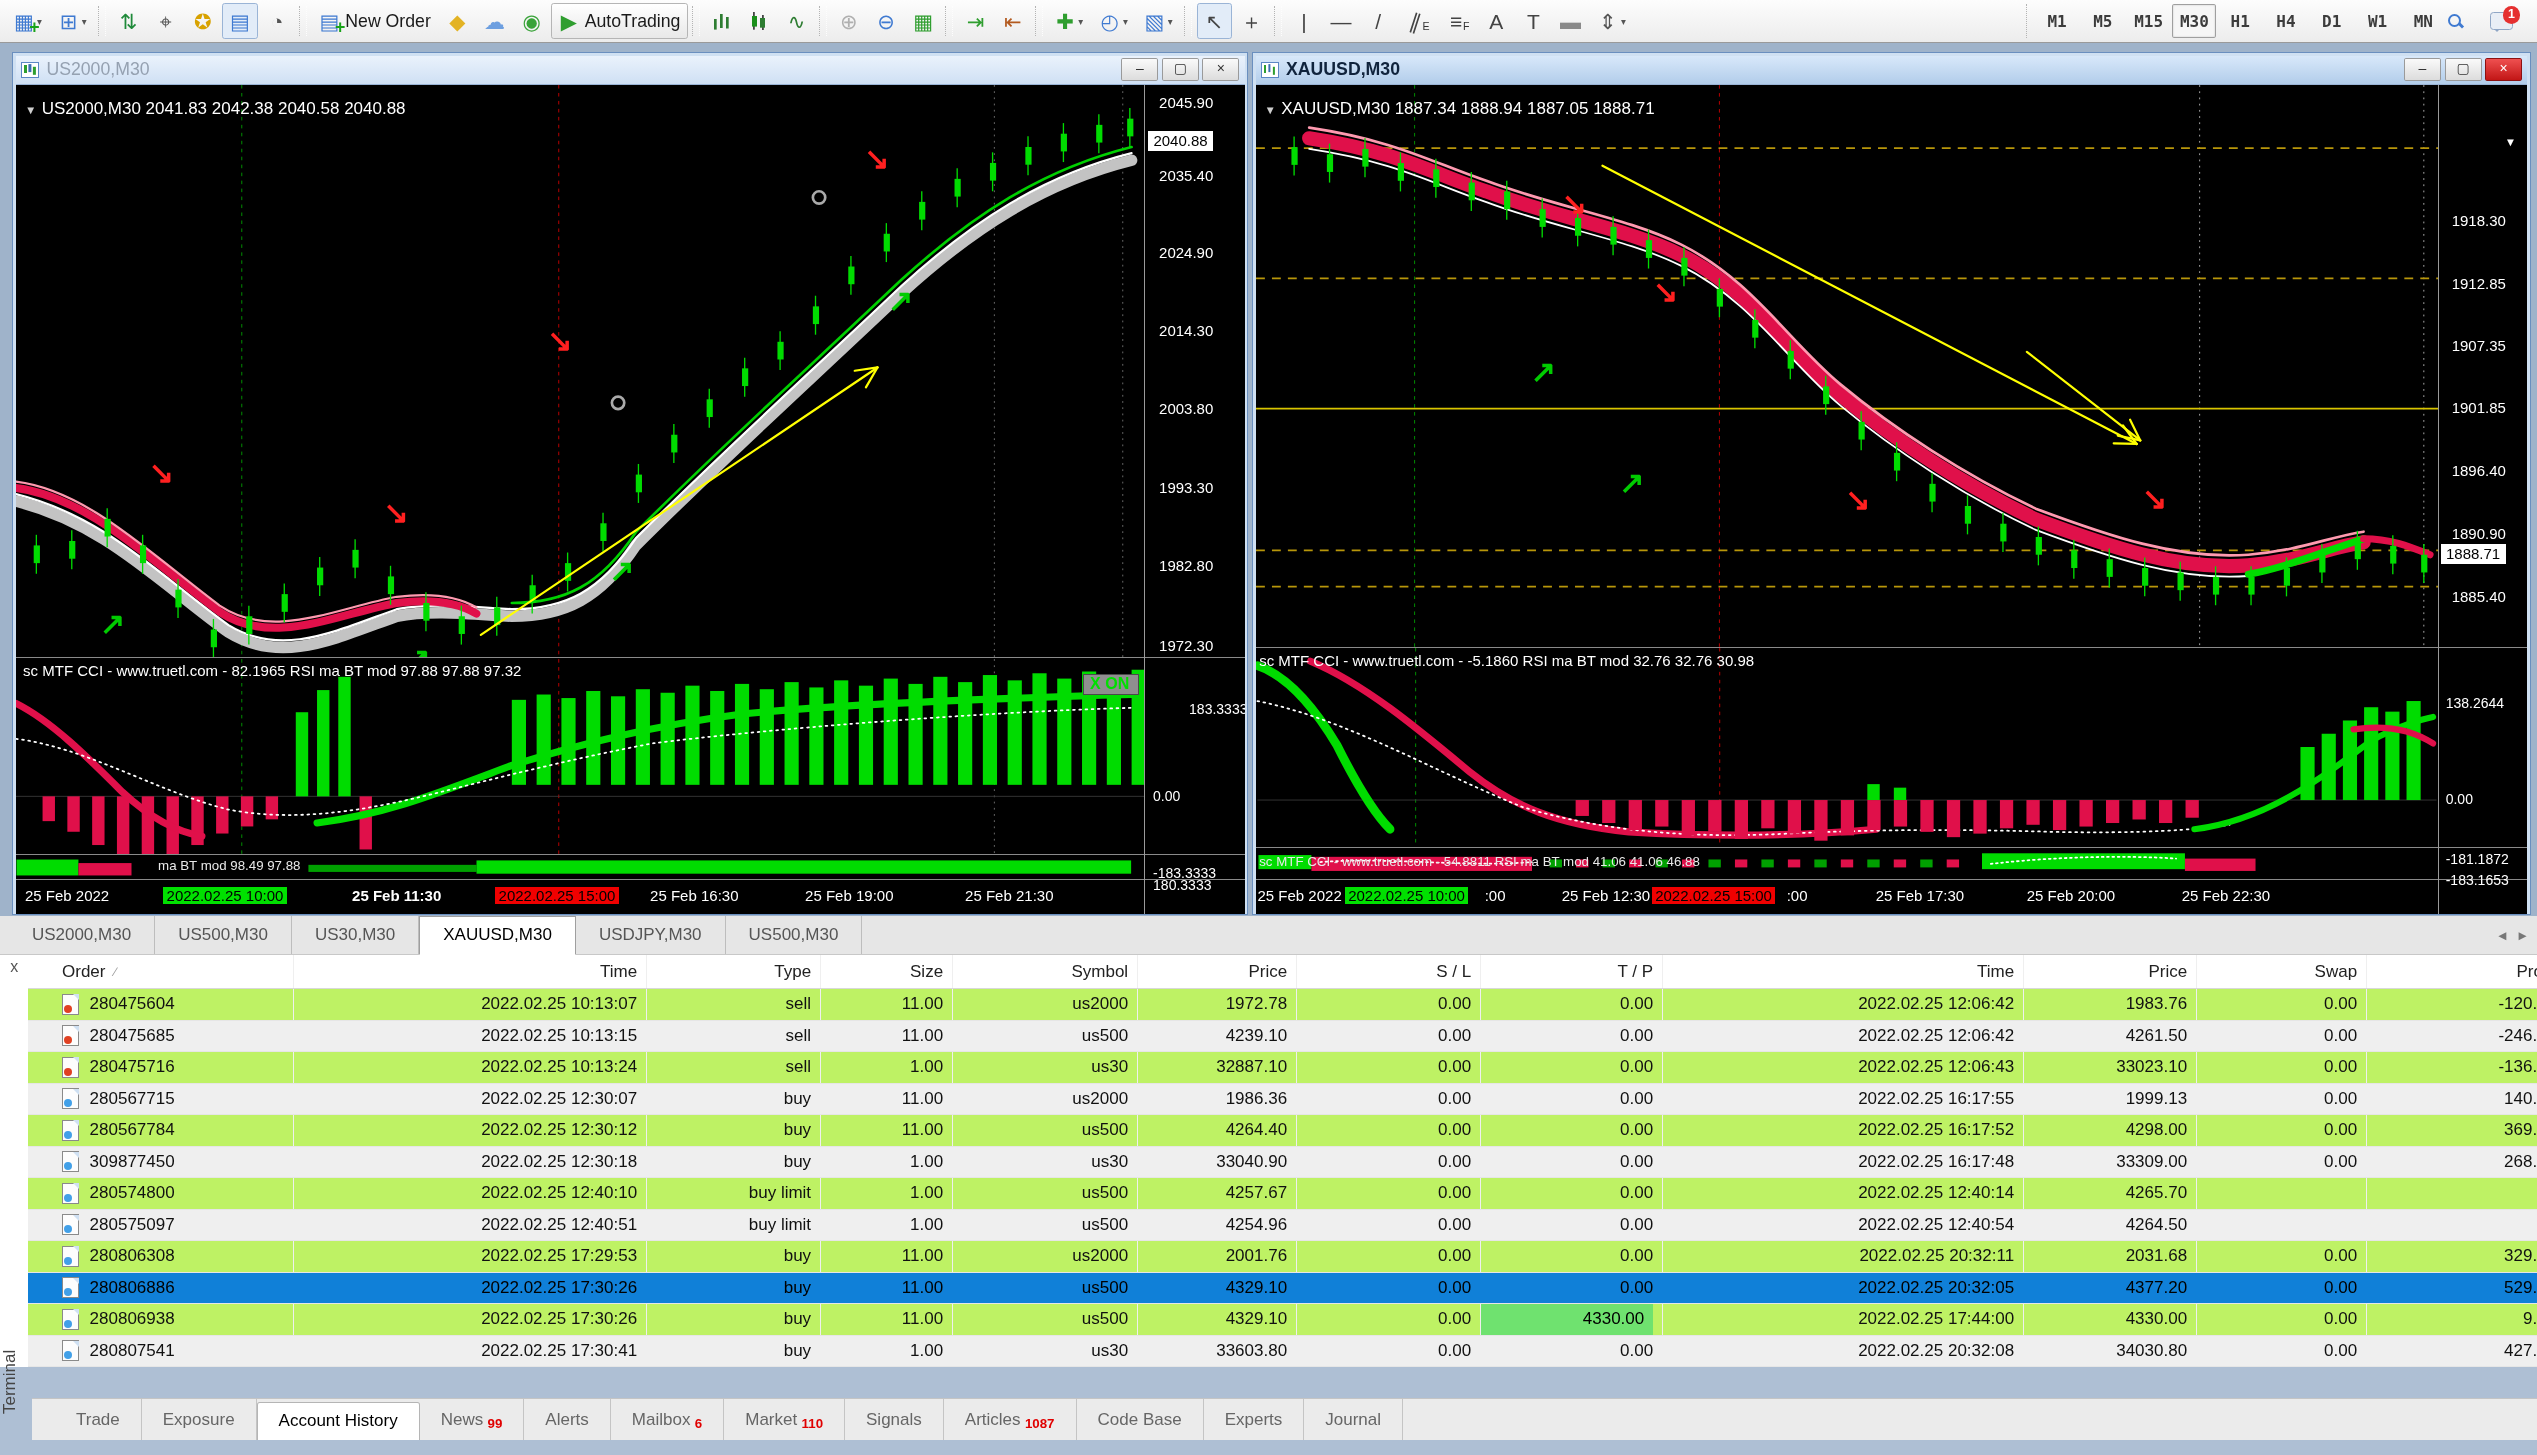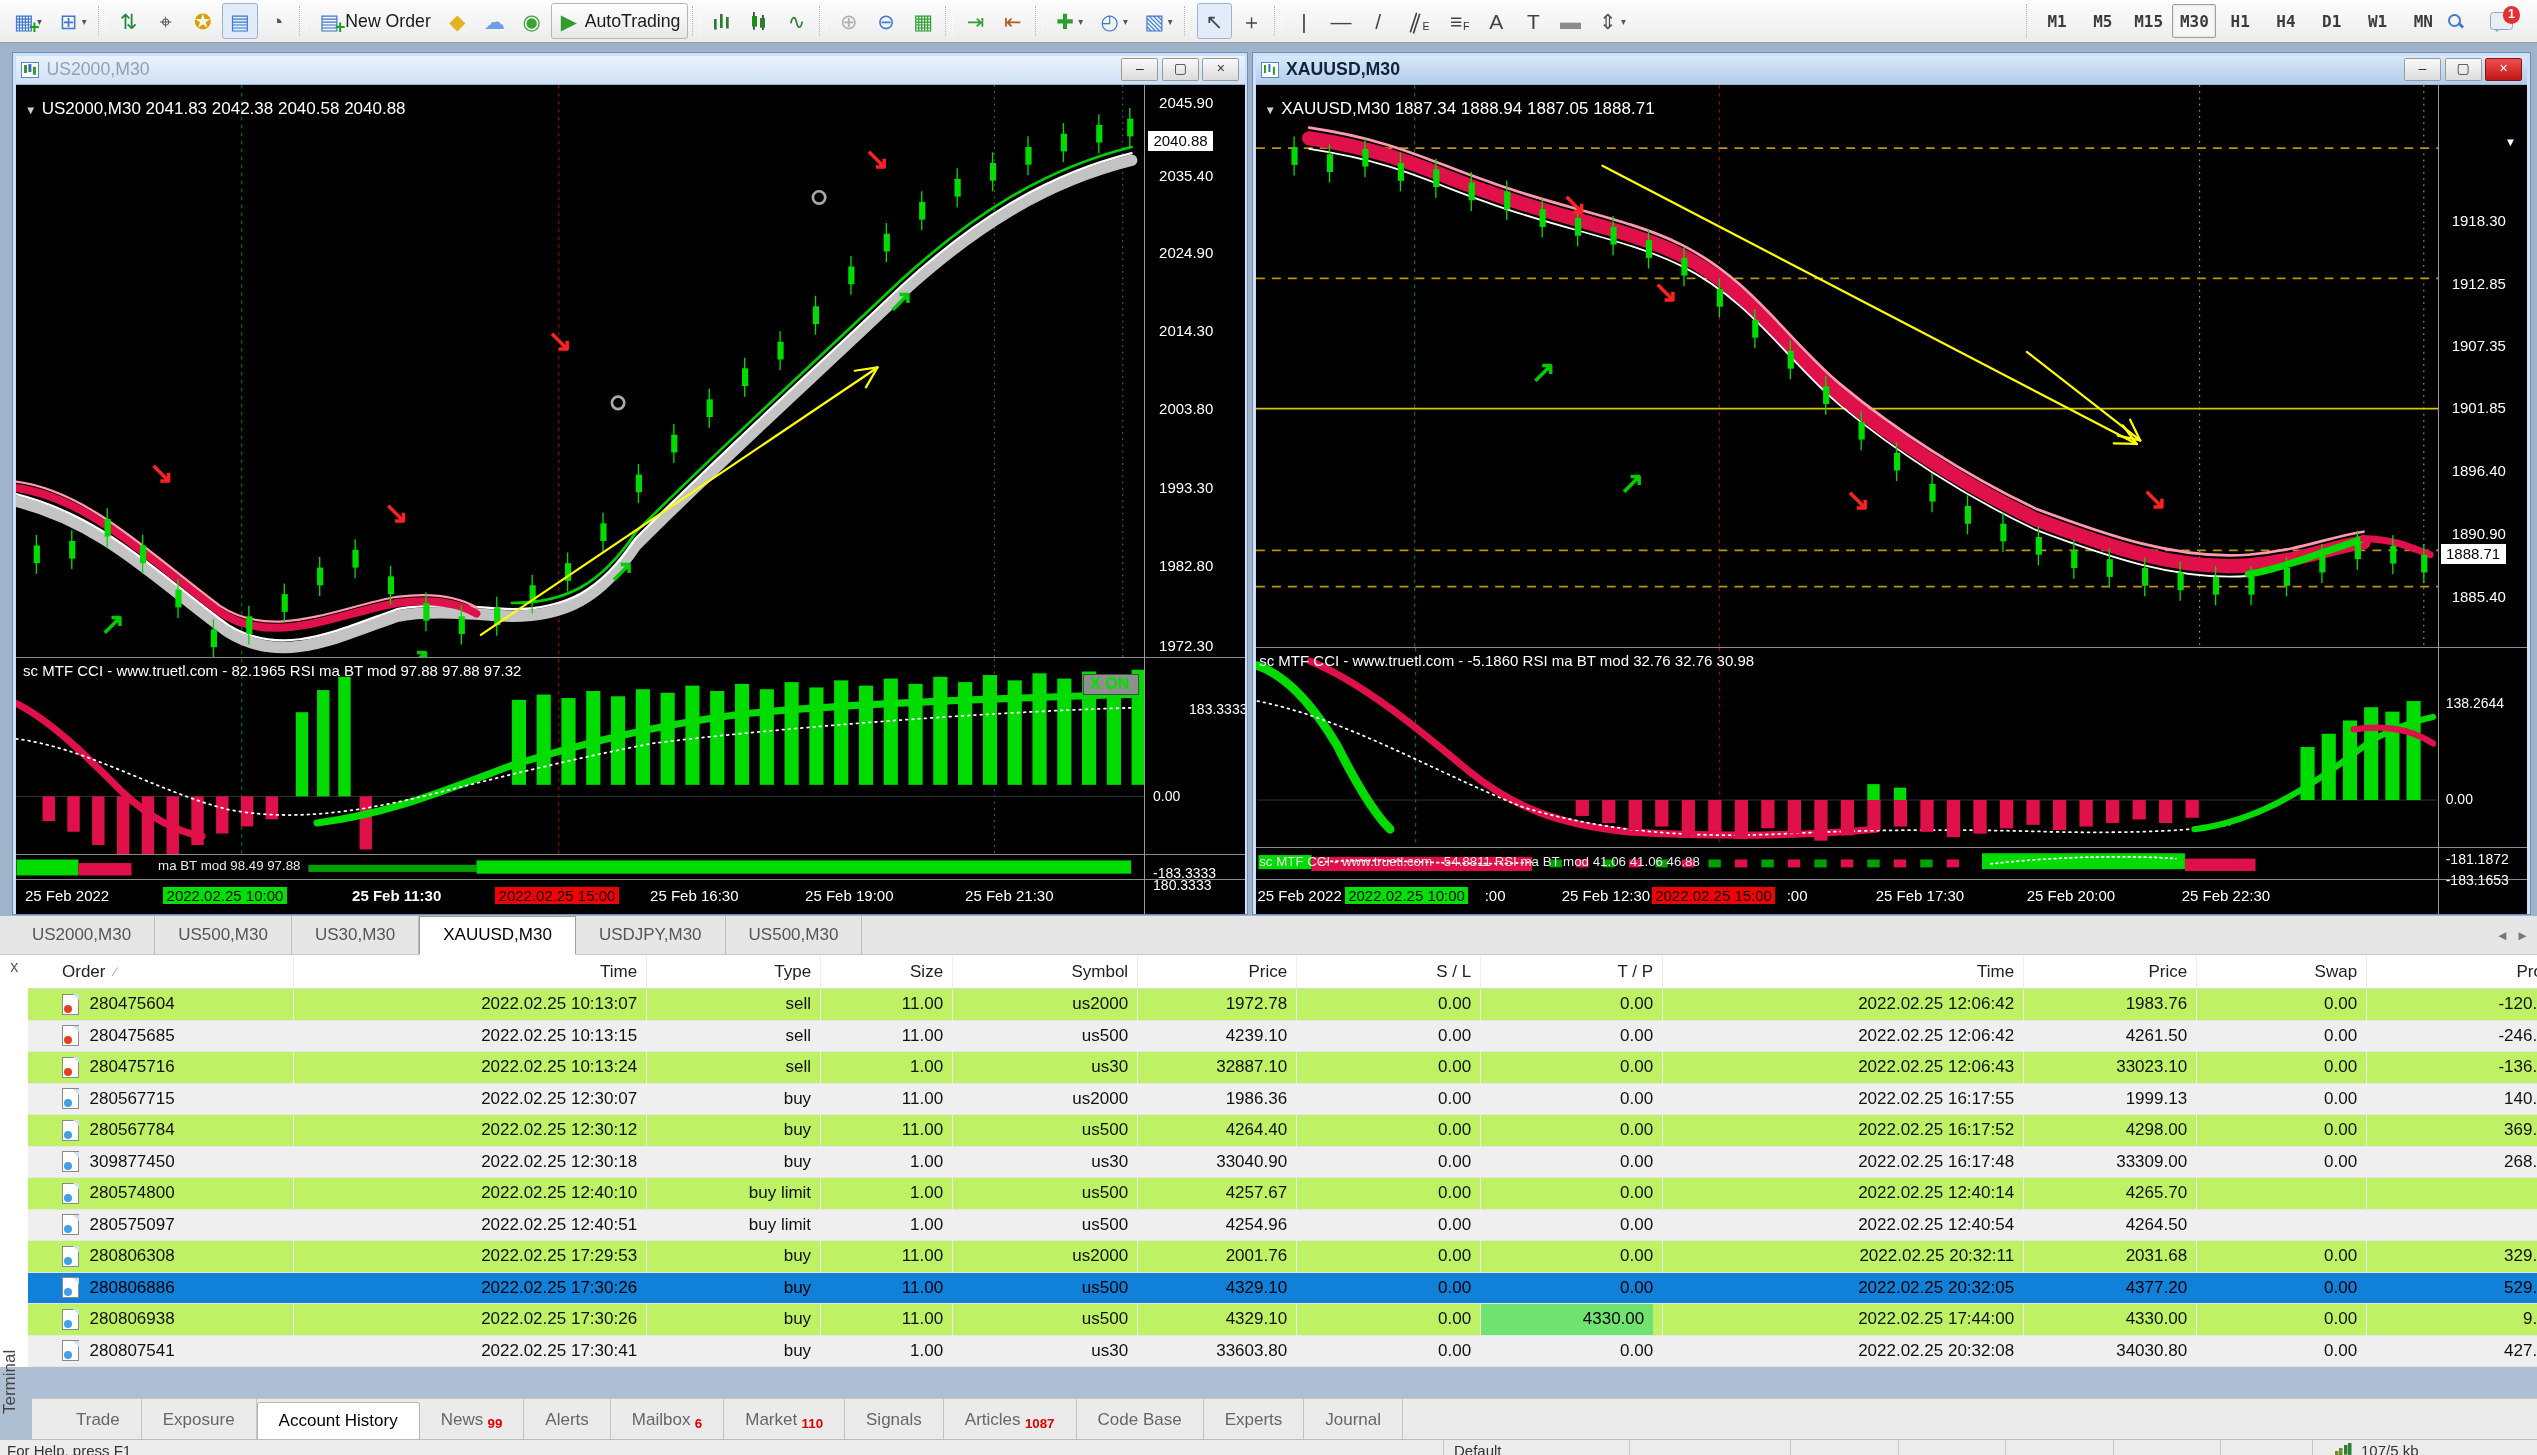--- a/index.html
+++ b/index.html
@@ -934,28 +934,14 @@
         <span>Code Base</span>
       </div>
       <div class="ttab">
         <span>Experts</span>
       </div>
       <div class="ttab">
         <span>Journal</span>
       </div>
     </div>
 
-  <div id="statusbar">
-    <span class="scell" style="left:7px;">For Help, press F1</span>
-    <span class="ssep" style="left:1443px;"></span>
-    <span class="scell" style="left:1454px;">Default</span>
-    <span class="ssep" style="left:1629px;"></span>
-    <span class="ssep" style="left:1790px;"></span>
-    <span class="ssep" style="left:1898px;"></span>
-    <span class="ssep" style="left:2005px;"></span>
-    <span class="ssep" style="left:2113px;"></span>
-    <span class="ssep" style="left:2220px;"></span>
-    <span class="ssep" style="left:2312px;"></span>
-    <span id="traffic" style="left:2335px;"></span>
-    <span class="scell" style="left:2361px;">107/5 kb</span>
-  </div>
 </div>
 
 
 </body></html>

